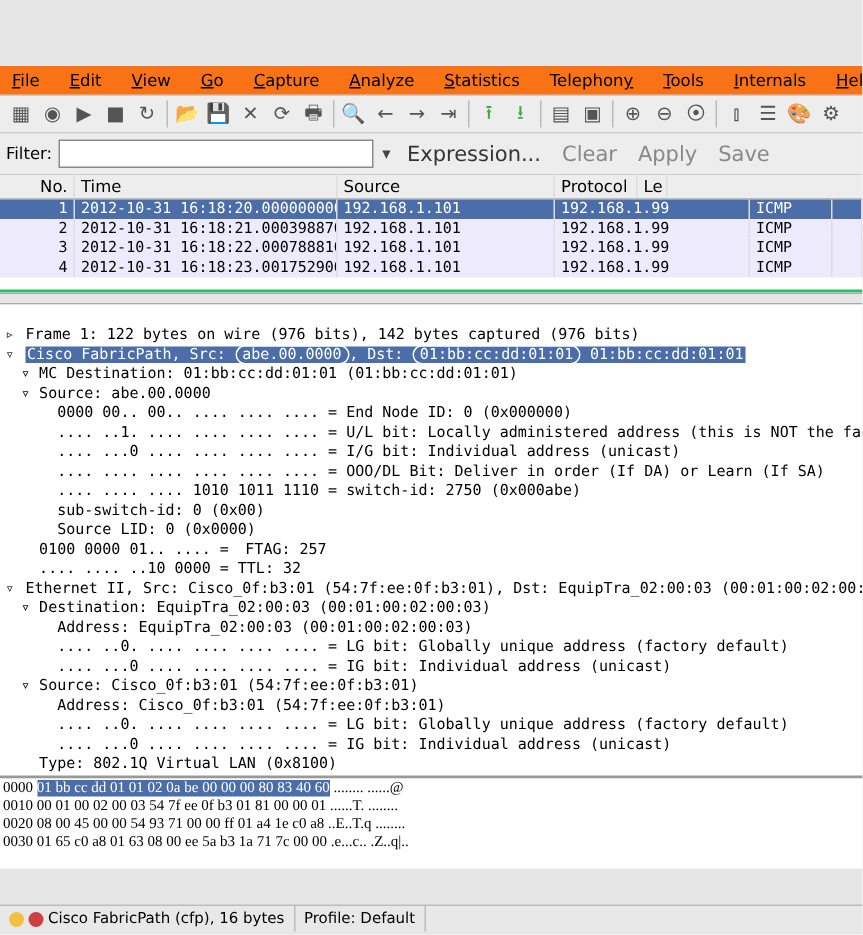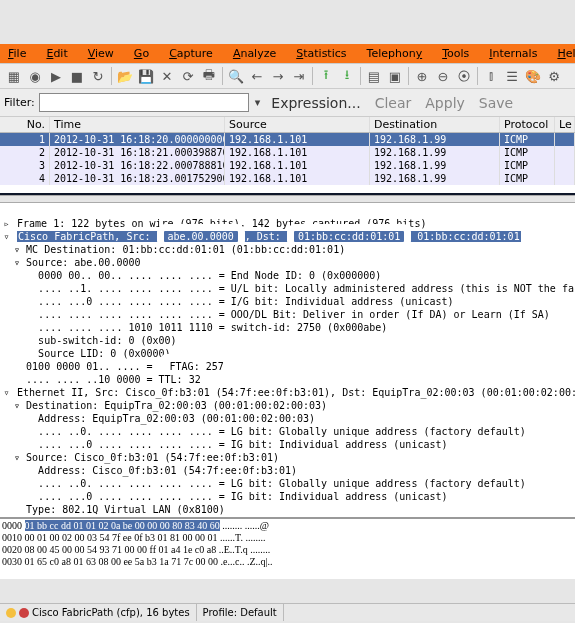--- a/index.html
+++ b/index.html
@@ -9,35 +9,35 @@
 .menubar span u { text-decoration: underline; }
 .toolbar { background: #ededed; padding: 2px 4px; display: flex; gap: 1px; align-items: center; border-bottom: 1px solid #ccc; }
 .tbtn { width: 20px; height: 20px; display: inline-flex; align-items: center; justify-content: center; border: 1px solid transparent; border-radius: 2px; font-size: 13px; color: #555; }
 .sep { width: 1px; height: 18px; background: #bbb; margin: 0 2px; }
 .filterbar { background: #ededed; padding: 4px; display: flex; align-items: center; gap: 4px; border-bottom: 1px solid #ccc; }
 .filterbar label { font-size: 11px; }
 .filterbar input { flex: 0 0 210px; height: 19px; border: 1px solid #888; padding: 0 3px; font-size: 11px; background: #fff; }
 .filterbar .fbtn { font-size: 14px; color: #888; padding: 1px 5px; }
 .filterbar .fbtn.dark { color: #333; }
 .filterbar .dd { font-size: 11px; padding: 0 2px; color: #444; }
-.packetlist { background: #fff; height: 78px; overflow: hidden; border-bottom: 2px solid #0f172a; }
+.packetlist { background: #fff; height: 78px; overflow: hidden; border-bottom: 2px solid #22c55e; }
 .plhdr { display: flex; background: #ededed; border-bottom: 1px solid #bbb; font-size: 11px; }
 .plhdr div, .plrow div { padding: 1px 4px; border-right: 1px solid #ddd; overflow: hidden; white-space: nowrap; }
 .c-no { width: 50px; text-align: right; }
 .c-time { width: 175px; }
 .c-src { width: 145px; }
 .c-dst { width: 130px; }
 .c-proto { width: 55px; }
 .c-len { width: 20px; }
 .plrow { display: flex; font-family: "DejaVu Sans Mono", monospace; font-size: 10px; background: #eceafc; }
 .plrow.sel { background: #4b6ea9; color: #fff; }
 .gap { height: 8px; background: #e6e6e6; border-top: 1px solid #aaa; border-bottom: 1px solid #aaa; }
 .details { background: #fff; font-family: "DejaVu Sans Mono", monospace; font-size: 10px; line-height: 13px; height: 316px; overflow: hidden; white-space: pre; padding: 1px 2px; border-bottom: 2px solid #999; }
 .details .hl { background: #4b6ea9; color: #fff; padding: 0 1px; }
-.details .circle { border: 7px solid #ffffff; border-radius: 8px; padding: 0 4px; }
+.details .circle { border: 1px solid #ffffff; border-radius: 8px; padding: 0 4px; }
 .details .toggle { display: inline-block; width: 9px; text-align: center; color: #333; }
 .hexdump { background: #fff; font-family: Liberation Serif, serif; font-size: 10px; line-height: 12px; padding: 1px 2px; height: 60px; overflow: hidden; }
 .hexdump .hsel { background: #4b6ea9; color: #fff; }
 .statusbar { background: #e8e8e8; border-top: 1px solid #bbb; display: flex; align-items: center; font-size: 10px; height: 18px; margin-top: 24px; }
 .statusbar .cell { border-right: 1px solid #bbb; padding: 0 6px; display: flex; align-items: center; gap: 3px; height: 100%; }
 .sbicon { width: 10px; height: 10px; border-radius: 50%; display: inline-block; }
 </style>
 </head>
 <body>
 
@@ -97,21 +97,20 @@
   <span class="fbtn">Clear</span>
   <span class="fbtn">Apply</span>
   <span class="fbtn">Save</span>
 </div>
 
 <div class="packetlist">
   <div class="plhdr">
     <div class="c-no">No.</div>
     <div class="c-time">Time</div>
     <div class="c-src">Source</div>
-    <div class="c-dst">Destination</div>
     <div class="c-proto">Protocol</div>
     <div class="c-len">Le</div>
   </div>
   <div id="plrows">
       <div class="plrow sel">
         <div class="c-no">1</div>
         <div class="c-time">2012-10-31 16:18:20.000000000</div>
         <div class="c-src">192.168.1.101</div>
         <div class="c-dst">192.168.1.99</div>
         <div class="c-proto">ICMP</div>

